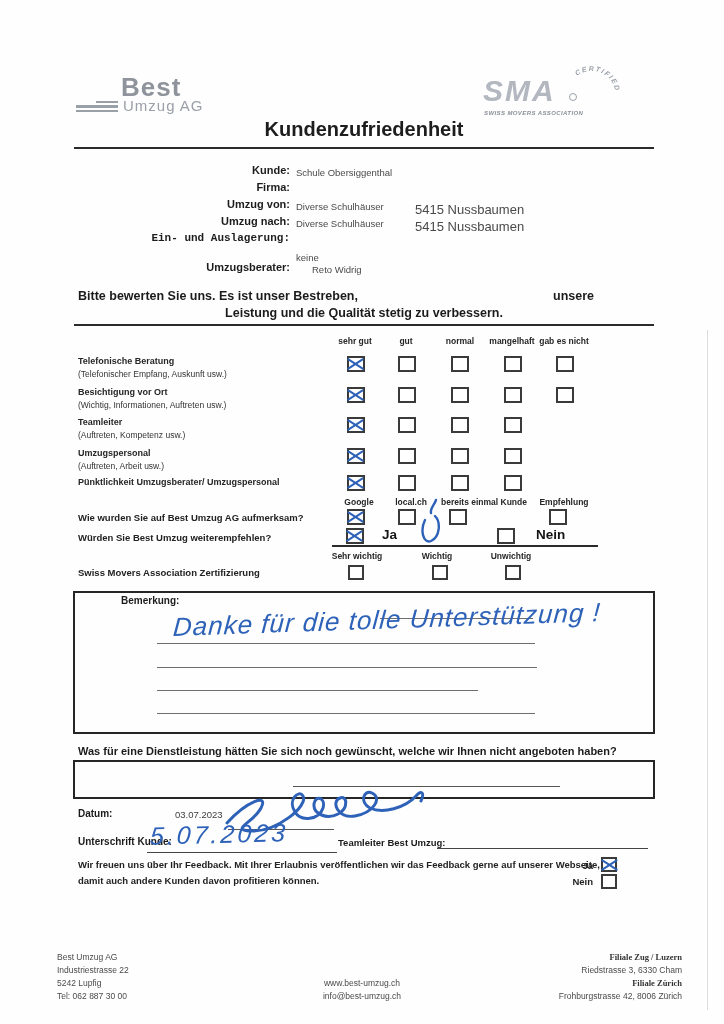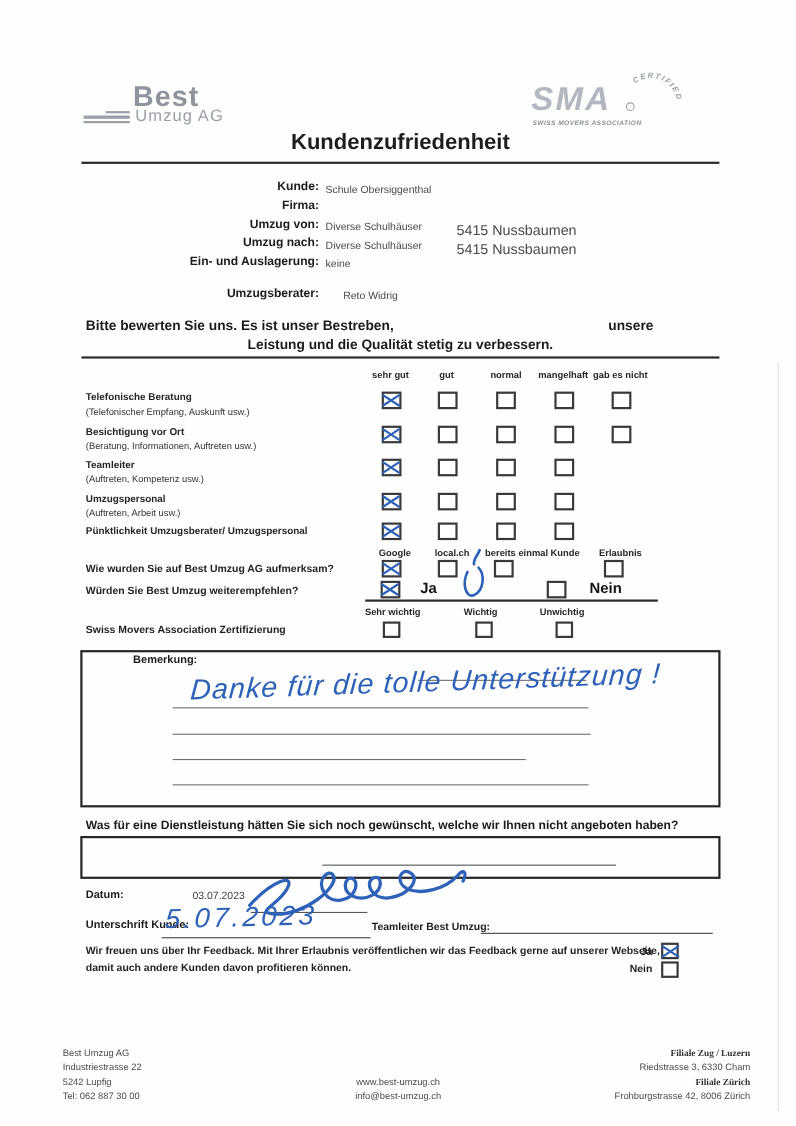--- a/index.html
+++ b/index.html
@@ -90,22 +90,22 @@
   <div class="fvalue" style="top:184px;"></div>
 
   <div class="flabel" style="top:198px;">Umzug von:</div>
   <div class="fvalue" style="top:201px;">Diverse Schulhäuser</div>
   <div class="fextra" style="top:202px;">5415 Nussbaumen</div>
 
   <div class="flabel" style="top:215px;">Umzug nach:</div>
   <div class="fvalue" style="top:218px;">Diverse Schulhäuser</div>
   <div class="fextra" style="top:219px;">5415 Nussbaumen</div>
 
-  <div class="flabel" style="top:232px;">Ein- und Auslagerung:</div>
-  <div class="fvalue" style="top:235px;">keine</div>
+  <div class="flabel" style="top:232px;font-family:Liberation Mono, monospace;">Ein- und Auslagerung:</div>
+  <div class="fvalue" style="top:252px;">keine</div>
 
   <div class="flabel" style="top:261px;">Umzugsberater:</div>
   <div class="fvalue" style="top:264px;padding-left:16px;">Reto Widrig</div>
 
   <div class="abs intro" style="left:78px;top:289px;">Bitte bewerten Sie uns. Es ist unser Bestreben,</div>
   <div class="abs intro" style="left:434px;top:289px;width:160px;text-align:right;">unsere</div>
   <div class="abs intro" style="left:74px;top:306px;width:580px;text-align:center;">Leistung und die Qualität stetig zu verbessern.</div>
   <div class="rule" style="left:74px;top:324px;width:580px;"></div>
 
   <div class="colhead" style="left:355px;top:336px;">sehr gut</div>
@@ -116,21 +116,21 @@
 
   <div class="rlabel" style="top:356px;">Telefonische Beratung</div>
   <div class="rsub" style="top:369px;">(Telefonischer Empfang, Auskunft usw.)</div>
   <div class="cb checked" style="left:347px;top:356px;"></div>
   <div class="cb" style="left:398px;top:356px;"></div>
   <div class="cb" style="left:451px;top:356px;"></div>
   <div class="cb" style="left:504px;top:356px;"></div>
   <div class="cb" style="left:556px;top:356px;"></div>
 
   <div class="rlabel" style="top:387px;">Besichtigung vor Ort</div>
-  <div class="rsub" style="top:400px;">(Beratung, Informationen, Auftreten usw.)</div>
+  <div class="rsub" style="top:400px;">(Wichtig, Informationen, Auftreten usw.)</div>
   <div class="cb checked" style="left:347px;top:387px;"></div>
   <div class="cb" style="left:398px;top:387px;"></div>
   <div class="cb" style="left:451px;top:387px;"></div>
   <div class="cb" style="left:504px;top:387px;"></div>
   <div class="cb" style="left:556px;top:387px;"></div>
 
   <div class="rlabel" style="top:417px;">Teamleiter</div>
   <div class="rsub" style="top:430px;">(Auftreten, Kompetenz usw.)</div>
   <div class="cb checked" style="left:347px;top:417px;"></div>
   <div class="cb" style="left:398px;top:417px;"></div>
@@ -146,21 +146,21 @@
 
   <div class="rlabel" style="top:477px;">Pünktlichkeit Umzugsberater/ Umzugspersonal</div>
   <div class="cb checked" style="left:347px;top:475px;"></div>
   <div class="cb" style="left:398px;top:475px;"></div>
   <div class="cb" style="left:451px;top:475px;"></div>
   <div class="cb" style="left:504px;top:475px;"></div>
 
   <div class="colhead" style="left:359px;top:497px;">Google</div>
   <div class="colhead" style="left:411px;top:497px;">local.ch</div>
   <div class="colhead" style="left:484px;top:497px;">bereits einmal Kunde</div>
-  <div class="colhead" style="left:564px;top:497px;">Erlaubnis</div>
+  <div class="colhead" style="left:564px;top:497px;">Empfehlung</div>
   <div class="q" style="top:512px;">Wie wurden Sie auf Best Umzug AG aufmerksam?</div>
   <div class="cb checked" style="left:347px;top:509px;"></div>
   <div class="cb" style="left:398px;top:509px;"></div>
   <div class="cb" style="left:449px;top:509px;"></div>
   <div class="cb" style="left:549px;top:509px;"></div>
 
   <div class="q" style="top:532px;">Würden Sie Best Umzug weiterempfehlen?</div>
   <div class="cb checked" style="left:346px;top:528px;"></div>
   <div class="bigopt" style="left:382px;top:527px;">Ja</div>
   <svg class="abs" style="left:416px;top:496px;" width="32" height="56" viewBox="0 0 32 56">

